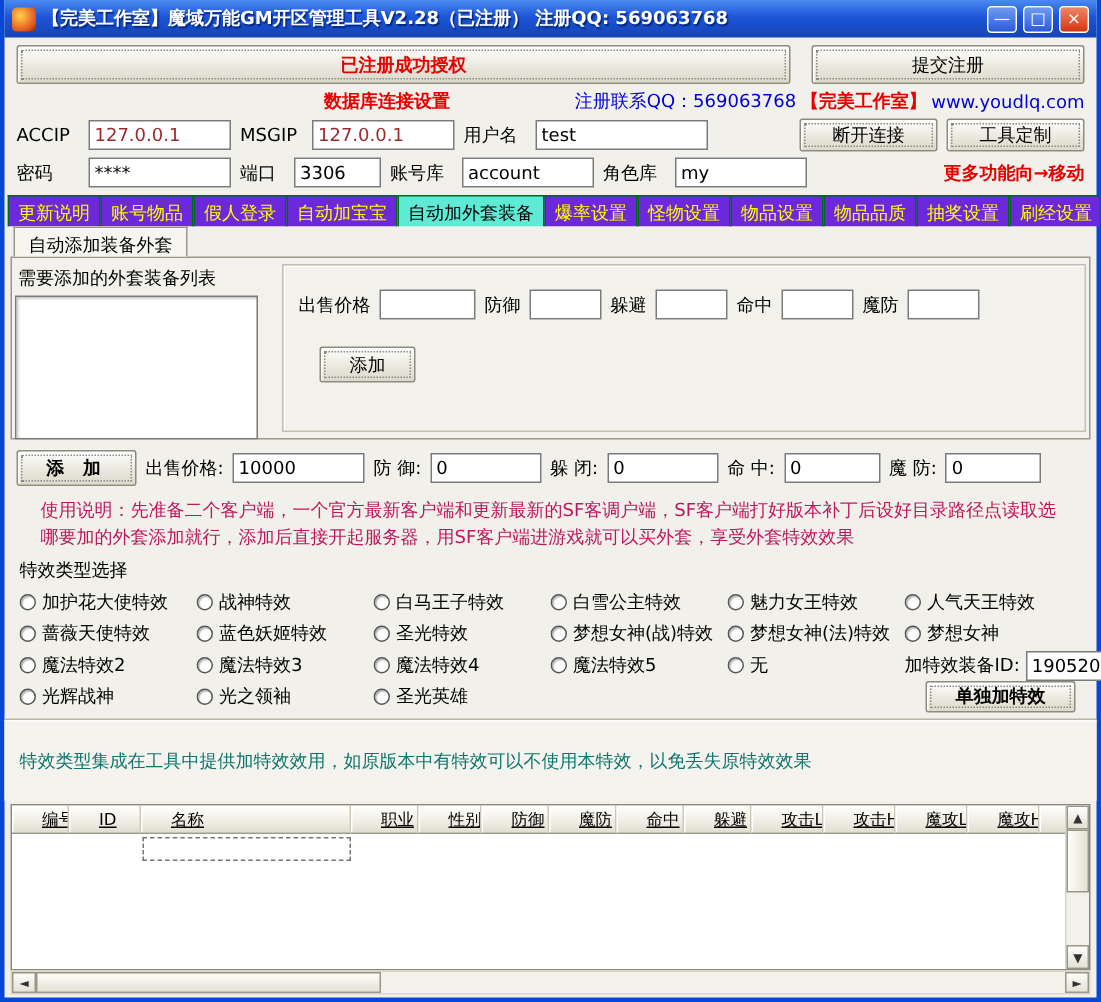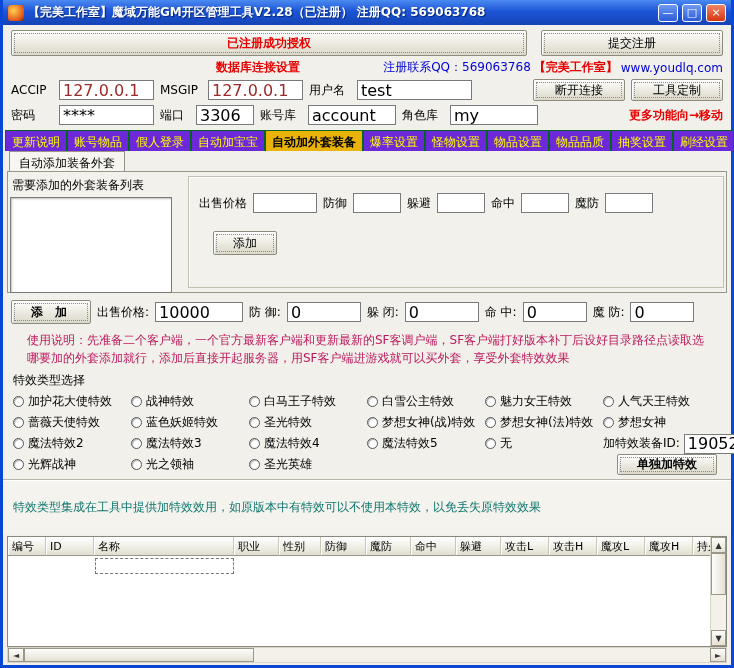--- a/index.html
+++ b/index.html
@@ -22,21 +22,21 @@
   .tb-btn.close { background: linear-gradient(180deg, #f08568, #d6350f); }
 
   
   .red { color: #e80000; } .blue { color: #0000d8; } .bold { font-weight: bold; }
   .btn3d { background: linear-gradient(180deg, #fefefe, #e9e7dc 60%, #dcd9cb);
            border: 1px solid #8d8d7f; border-radius: 2px; box-shadow: inset 1px 1px 0 #fff;
            display: flex; align-items: center; justify-content: center; position: relative;
            cursor: pointer; font-size: 12px; color: #000; white-space: nowrap; }
   .btn3d::after { content: ""; position: absolute; inset: 2px; border: 1px dotted #8a8a8a; pointer-events: none; }
   .inp { height: 20px; border: 1px solid #7a7a7a; background: #fff; padding: 0 3px;
-         font-family: "DejaVu Sans", sans-serif; font-size: 16px; color: #000; }
+         font-family: "DejaVu Sans", sans-serif; font-size: 12px; color: #000; }
   .inp.redtext { color: #9c2a2a; }
   .lbl { white-space: nowrap; }
 
   
   .top-btn-row { display: flex; gap: 14px; margin: 5px 8px 0; height: 26px; flex: none; }
   .banner { flex: 1; font-weight: bold; }
   .submit { width: 182px; }
   .info-row { display: flex; align-items: center; margin: 3px 8px 0; height: 17px; flex: none; gap: 3px; }
   .db-label { margin-left: 205px; font-weight: bold; }
   .contact { margin-left: auto; }
@@ -44,21 +44,21 @@
   .form-row { display: flex; align-items: center; gap: 6px; margin: 3px 8px 0; height: 22px; flex: none; }
   .w42 { width: 42px; flex: none; } .w95 { width: 95px; flex: none; } .w115 { width: 115px; flex: none; }
   .w58 { width: 58px; flex: none; } .w88 { width: 88px; flex: none; } .w30 { width: 30px; flex: none; }
   .conn-btn { width: 92px; height: 22px; flex: none; }
   .more-red { margin-left: auto; font-weight: bold; }
 
   
   .tabbar { display: flex; margin: 4px 0 0 2px; height: 21px; flex: none; overflow: hidden; width: 100%; }
   .tab { background: #6d28d9; color: #ffff00; padding: 3px 6px 0; border: 1px solid #006622;
          border-bottom: none; white-space: nowrap; cursor: pointer; flex: none; }
-  .tab.active { background: #eab308; color: #000; font-weight: bold; }
+  .tab.active { background: #5eead4; color: #000; font-weight: normal; }
 
   
   .panel { margin: 0 4px; flex: none; }
   .subtab-row { height: 20px; padding-left: 2px; }
   .subtab { display: inline-block; background: #f6f5ef; border: 1px solid #9a9789; border-bottom: none;
             padding: 3px 9px 0; height: 20px; cursor: pointer; }
   .panel-body { border: 1px solid #9a9789; background: #f2f1eb; display: flex; gap: 8px;
                 padding: 4px 2px; height: 122px; }
   .left-col { width: 170px; flex: none; }
   .left-col .group-label { margin: 1px 0 3px 2px; }
@@ -89,24 +89,24 @@
   .single-fx { margin-left: auto; margin-right: 14px; width: 100px; height: 21px; font-weight: bold; }
 
   .warning { margin-top: 5px; padding: 18px 10px; color: #0f766e; flex: none;
              background: #f4f3ed; border-top: 1px solid #fff; box-shadow: 0 -1px 0 #b8b5a8; }
 
   
   .table-wrap { flex: 1; margin: 2px 4px 0; border: 1px solid #8a887c; background: #fff;
                 display: flex; overflow: hidden; }
   .grid { flex: 1; overflow: hidden; display: flex; flex-direction: column; }
   .thead { display: flex; flex: none; }
-  .th { flex: none; height: 19px; line-height: 19px; font-size: 11px; padding-left: 4px;
+  .th { flex: none; height: 19px; line-height: 19px; font-size: 11px; padding-left: 20px;
         background: linear-gradient(180deg, #fff, #eceadf 70%, #e0ddd0);
         border-right: 1px solid #c9c6b8; border-bottom: 1px solid #9a9789;
-        box-shadow: inset 1px 1px 0 #fff; white-space: nowrap; overflow: hidden; cursor: pointer; }
+        box-shadow: inset 1px 1px 0 #fff; white-space: nowrap; overflow: hidden; cursor: pointer; text-decoration: underline; }
   .tbody { flex: 1; position: relative; background: #fff; }
   .sel { position: absolute; top: 2px; left: 87px; width: 139px; height: 16px; border: 1px dashed #777; }
   .vscroll { width: 16px; flex: none; background: #f3f1ea; border-left: 1px solid #d8d5c8;
              display: flex; flex-direction: column; }
   .sbtn { width: 100%; height: 16px; flex: none; font-size: 8px; display: flex; align-items: center;
           justify-content: center; color: #333; cursor: pointer;
           background: linear-gradient(180deg, #fdfdfb, #e4e1d4); border: 1px solid #9a9789; }
   .vthumb { height: 42px; flex: none; background: linear-gradient(90deg, #fdfdfb, #e4e1d4);
             border: 1px solid #9a9789; cursor: grab; }
   .vtrack { flex: 1; }

